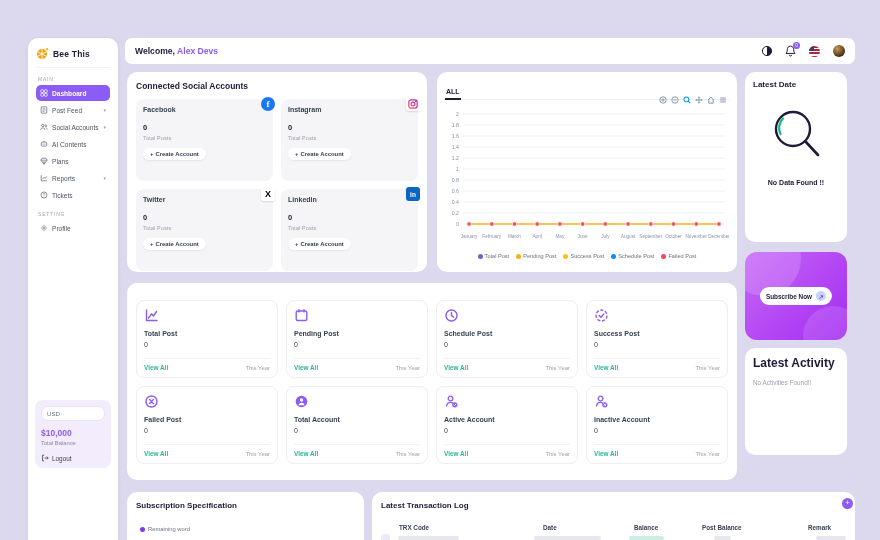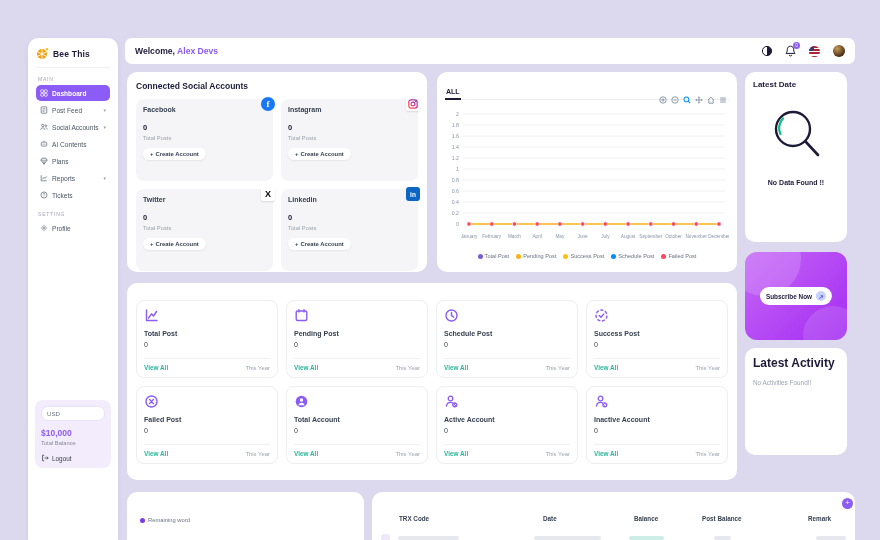--- a/index.html
+++ b/index.html
@@ -528,27 +528,29 @@
       <div class="ov-footer">
           <span class="view-all">View All</span>
           <span class="this-year">This Year</span>
         </div>
     </div>
 
   </div>
 </div>
 
 <div id="subspec-card" class="card">
+  <div class="sec-title" style="font-size:8px;">Subscription Specification</div>
   <div class="spec-legend">
     <span class="spec-dot"></span>
     <span class="spec-label">Remaining word</span>
   </div>
 </div>
 
 <div id="txn-card" class="card">
+  <div class="sec-title" style="font-size:8px;">Latest Transaction Log</div>
   <div class="txn-header">
     <span style="left:18px;">TRX Code</span>
     <span style="left:162px;">Date</span>
     <span style="left:253px;">Balance</span>
     <span style="left:321px;">Post Balance</span>
     <span style="left:427px;">Remark</span>
   </div>
   <div class="txn-add">+</div>
   <div class="txn-rowcut">
     <span style="width:10px;height:12px;background:#ede9fb;border-radius:3px;margin-right:8px;"></span>

